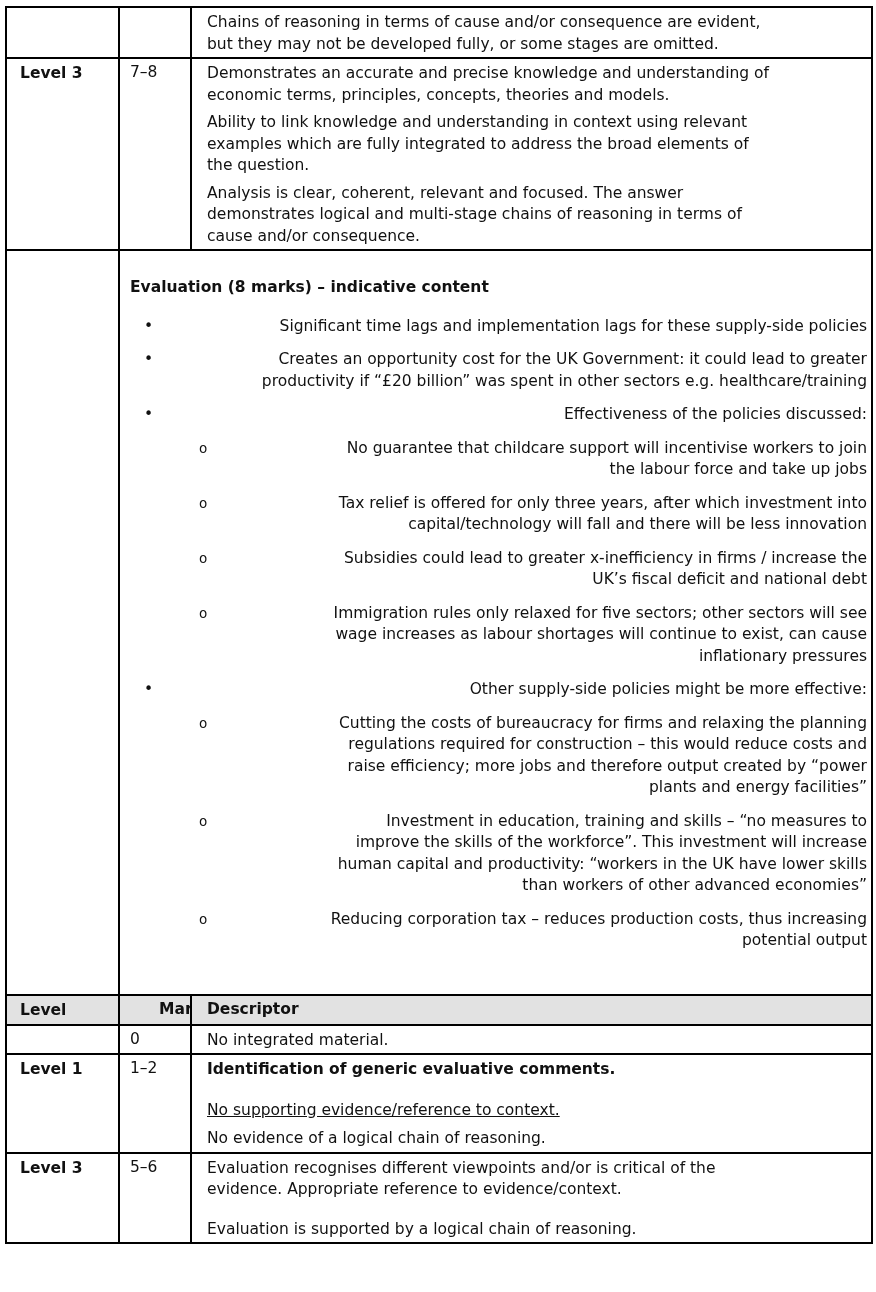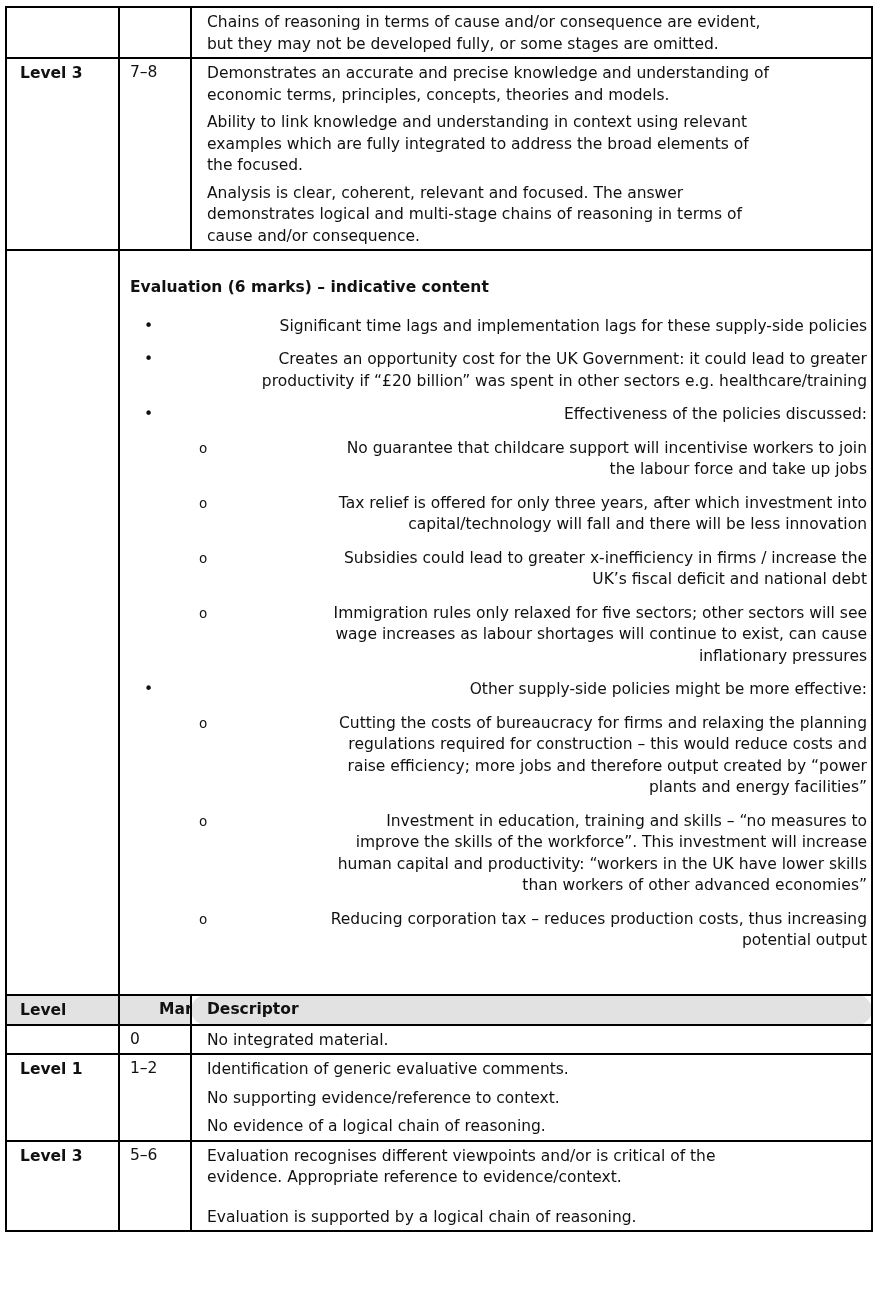--- a/index.html
+++ b/index.html
@@ -7,21 +7,21 @@
     width:876px;height:1292px;position:relative;
     font-family:"DejaVu Sans","Liberation Sans",sans-serif;
     font-size:15.5px;line-height:21.5px;color:#111;
   }
   .wrap{position:absolute;left:5px;top:6px;width:866px;}
   table.ms{border-collapse:collapse;width:866px;table-layout:fixed;}
   table.ms td{border:2px solid #000;vertical-align:top;overflow:hidden;background:#fff;}
   col.c1{width:113px;}col.c2{width:72px;}col.c3{width:681px;}
   td.level{font-weight:bold;padding:4px 4px 2px 13px;white-space:pre;}
   td.mark{padding:3px 4px 2px 10px;white-space:pre;}
-  td.desc{padding:4px 6px 2px 15px;border-radius:19px;}
+  td.desc{padding:4px 6px 2px 15px;}
   td.desc p{margin:0;white-space:pre;}
   tr.hdr td{background:#e2e2e2;font-weight:bold;}
   tr.hdr td.desc{padding-top:3px;}
   td.evalcell{padding:6px 4px 0 0;}
   .eval-heading{font-weight:bold;margin:20px 0 17px 10px;white-space:pre;}
   .b1{display:flex;margin:0 0 12px 24px;}
   .b1 > .mk{flex:none;width:33px;}
   .b2{display:flex;margin:0 0 12px 79px;}
   .b2 > .mk{flex:none;width:31px;font-size:13.5px;}
   .btext{flex:1;white-space:pre;text-align:right;}
@@ -46,30 +46,30 @@
           </td>
         </tr>
         <tr style="height: 190px;">
           <td class="level">Level 3</td>
           <td class="mark">7–8</td>
           <td class="desc">
             <p style="margin-bottom: 6px;">Demonstrates an accurate and precise knowledge and understanding of
 economic terms, principles, concepts, theories and models.</p>
             <p style="margin-bottom: 6px;">Ability to link knowledge and understanding in context using relevant
 examples which are fully integrated to address the broad elements of
-the focused.</p>
+the question.</p>
             <p>Analysis is clear, coherent, relevant and focused. The answer
 demonstrates logical and multi-stage chains of reasoning in terms of
 cause and/or consequence.</p>
           </td>
         </tr>
         <tr style="height: 745px;">
           <td class="level"></td>
           <td class="evalcell" colspan="2">
-            <div class="eval-heading">Evaluation (6 marks) – indicative content</div>
+            <div class="eval-heading">Evaluation (8 marks) – indicative content</div>
             <div class="b1">
               <span class="mk">•</span>
               <span class="btext">Significant time lags and implementation lags for these supply-side policies</span>
             </div>
             <div class="b1">
               <span class="mk">•</span>
               <span class="btext">Creates an opportunity cost for the UK Government: it could lead to greater
 productivity if “£20 billion” was spent in other sectors e.g. healthcare/training</span>
             </div>
             <div class="b1">
@@ -135,22 +135,22 @@
           <td class="level"></td>
           <td class="mark">0</td>
           <td class="desc">
             <p>No integrated material.</p>
           </td>
         </tr>
         <tr style="height: 84px;">
           <td class="level">Level 1</td>
           <td class="mark">1–2</td>
           <td class="desc">
-            <p style="margin-bottom: 7px;">Identification of generic evaluative comments.</p>
-            <p style="margin-bottom: 7px;">No supporting evidence/reference to context.</p>
+            <p style="margin-bottom: 19px; font-weight: bold;">Identification of generic evaluative comments.</p>
+            <p style="margin-bottom: 7px; text-decoration: underline;">No supporting evidence/reference to context.</p>
             <p>No evidence of a logical chain of reasoning.</p>
           </td>
         </tr>
         <tr style="height: 74px;">
           <td class="level">Level 3</td>
           <td class="mark">5–6</td>
           <td class="desc">
             <p style="margin-bottom: 18px;">Evaluation recognises different viewpoints and/or is critical of the
 evidence. Appropriate reference to evidence/context.</p>
             <p>Evaluation is supported by a logical chain of reasoning.</p>

